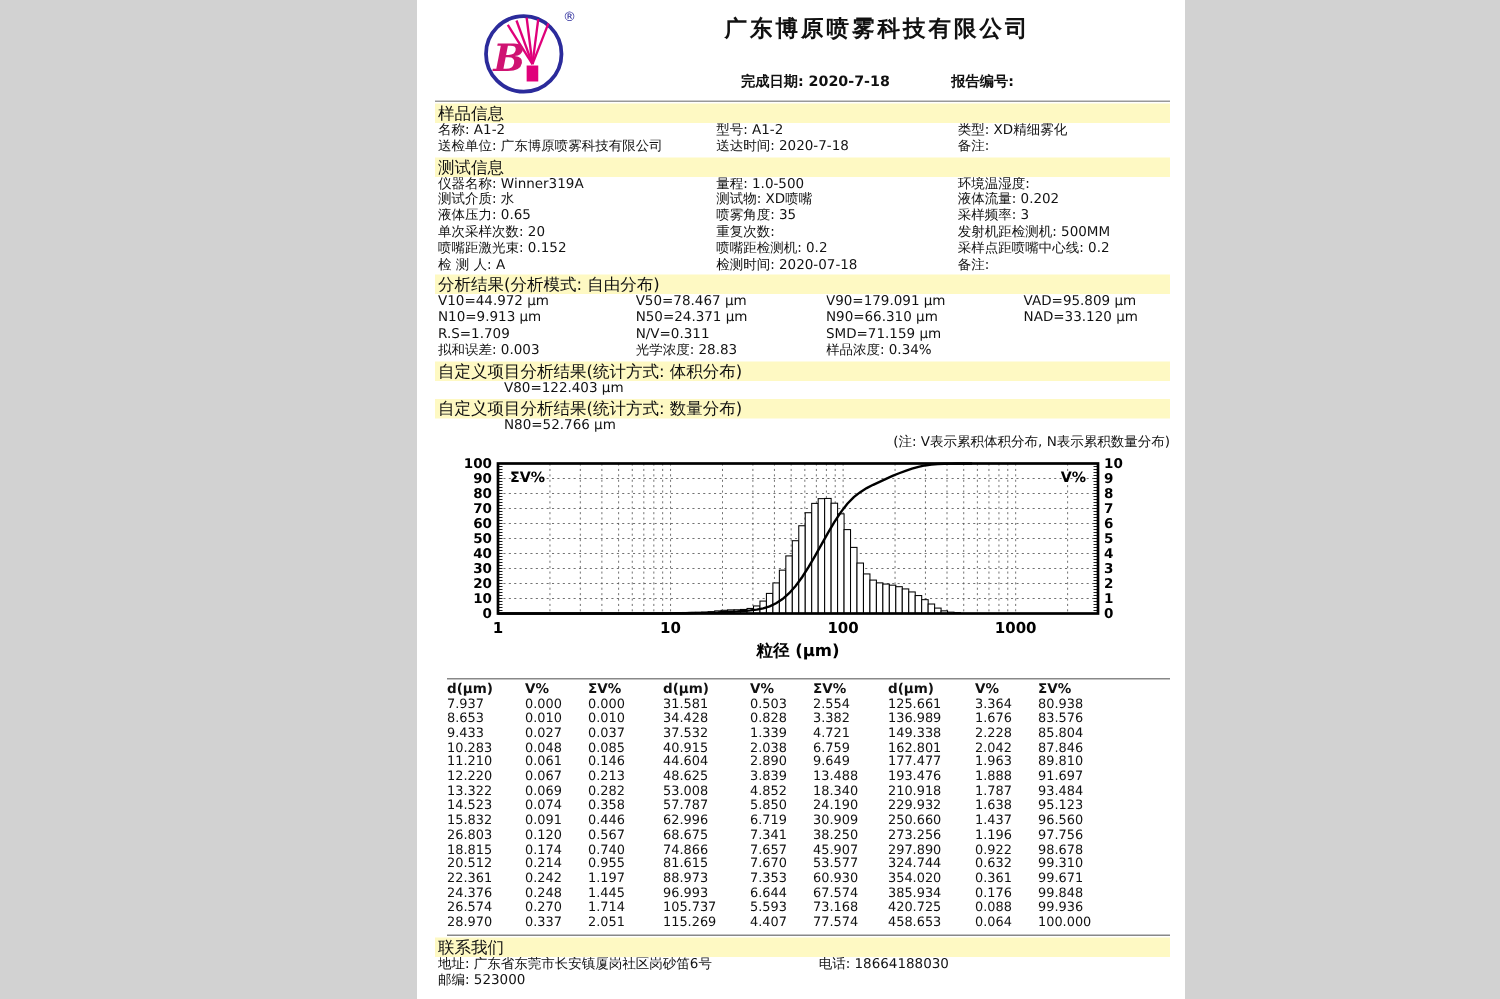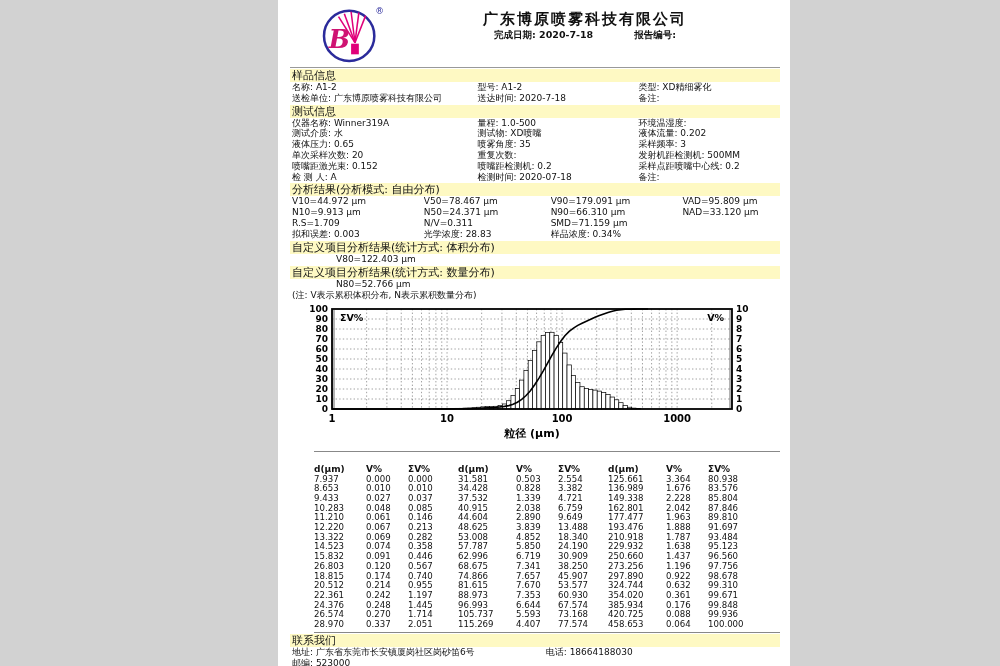--- a/index.html
+++ b/index.html
@@ -8,34 +8,34 @@
     font-family:"DejaVu Sans","Liberation Sans",sans-serif;color:#111;
   }
   .paper{
     position:absolute;left:278px;top:0;width:512px;height:666px;background:#ffffff;
     box-sizing:border-box;padding:4px 10px 0 12px;font-size:9px;overflow:hidden;
   }
   .hdr{display:flex;}
   .logo{width:72px;height:60px;margin-left:28px;flex:0 0 auto;}
   .hdr-right{flex:1;text-align:center;}
   .company{font-size:15px;font-weight:bold;letter-spacing:2px;margin-top:6px;white-space:nowrap;}
-  .daterow{display:flex;justify-content:center;gap:41px;font-size:9.5px;font-weight:bold;}
+  .daterow{display:flex;justify-content:center;gap:41px;margin-top:19px;font-size:9.5px;font-weight:bold;}
   .toprule{border:none;border-top:1px solid #999;margin:3px 0 1px 0;}
   .band{background:#fef9c3;font-weight:normal;font-size:11px;line-height:13px;padding:0 2px;margin-top:1px;white-space:nowrap;}
   .ig{display:grid;line-height:10.8px;padding-left:2px;}
   .ig div{white-space:nowrap;overflow:hidden;}
   .cols3{grid-template-columns:38% 33% 29%;}
   .cols4{grid-template-columns:27% 26% 27% 20%;}
   .oneline{line-height:11px;padding-left:2px;white-space:nowrap;margin-left:44px;}
-  .note{line-height:11px;padding-left:2px;white-space:nowrap;}
+  .note{line-height:11px;padding-left:2px;white-space:nowrap;text-align:right;}
   .chartwrap{margin-left:6px;margin-top:2px;}
   .tbl{
-    margin-left:24px;margin-top:2px;border-top:1px solid #888;border-bottom:1px solid #888;
+    margin-left:8px;margin-top:2px;border-top:1px solid #888;border-bottom:1px solid #888;
     display:grid;grid-template-columns:52px 42px 50px 58px 42px 50px 58px 42px 54px;
-    font-size:8.6px;line-height:9.7px;padding:11px 0 2px 0;
+    font-size:8.6px;line-height:9.7px;padding:1px 0 2px 0;
   }
   .tbl .th{font-weight:bold;font-size:9px;line-height:12px;}
   .tbl div{white-space:nowrap;}
   .contact{margin-top:1px;}
   .cols2{grid-template-columns:52% 48%;}
   .foot{border-top:1px solid #b5b5b5;margin-top:7px;padding:5px 4px 0 0;text-align:right;font-size:9.5px;white-space:nowrap;}
 </style>
 </head>
 <body>
 

